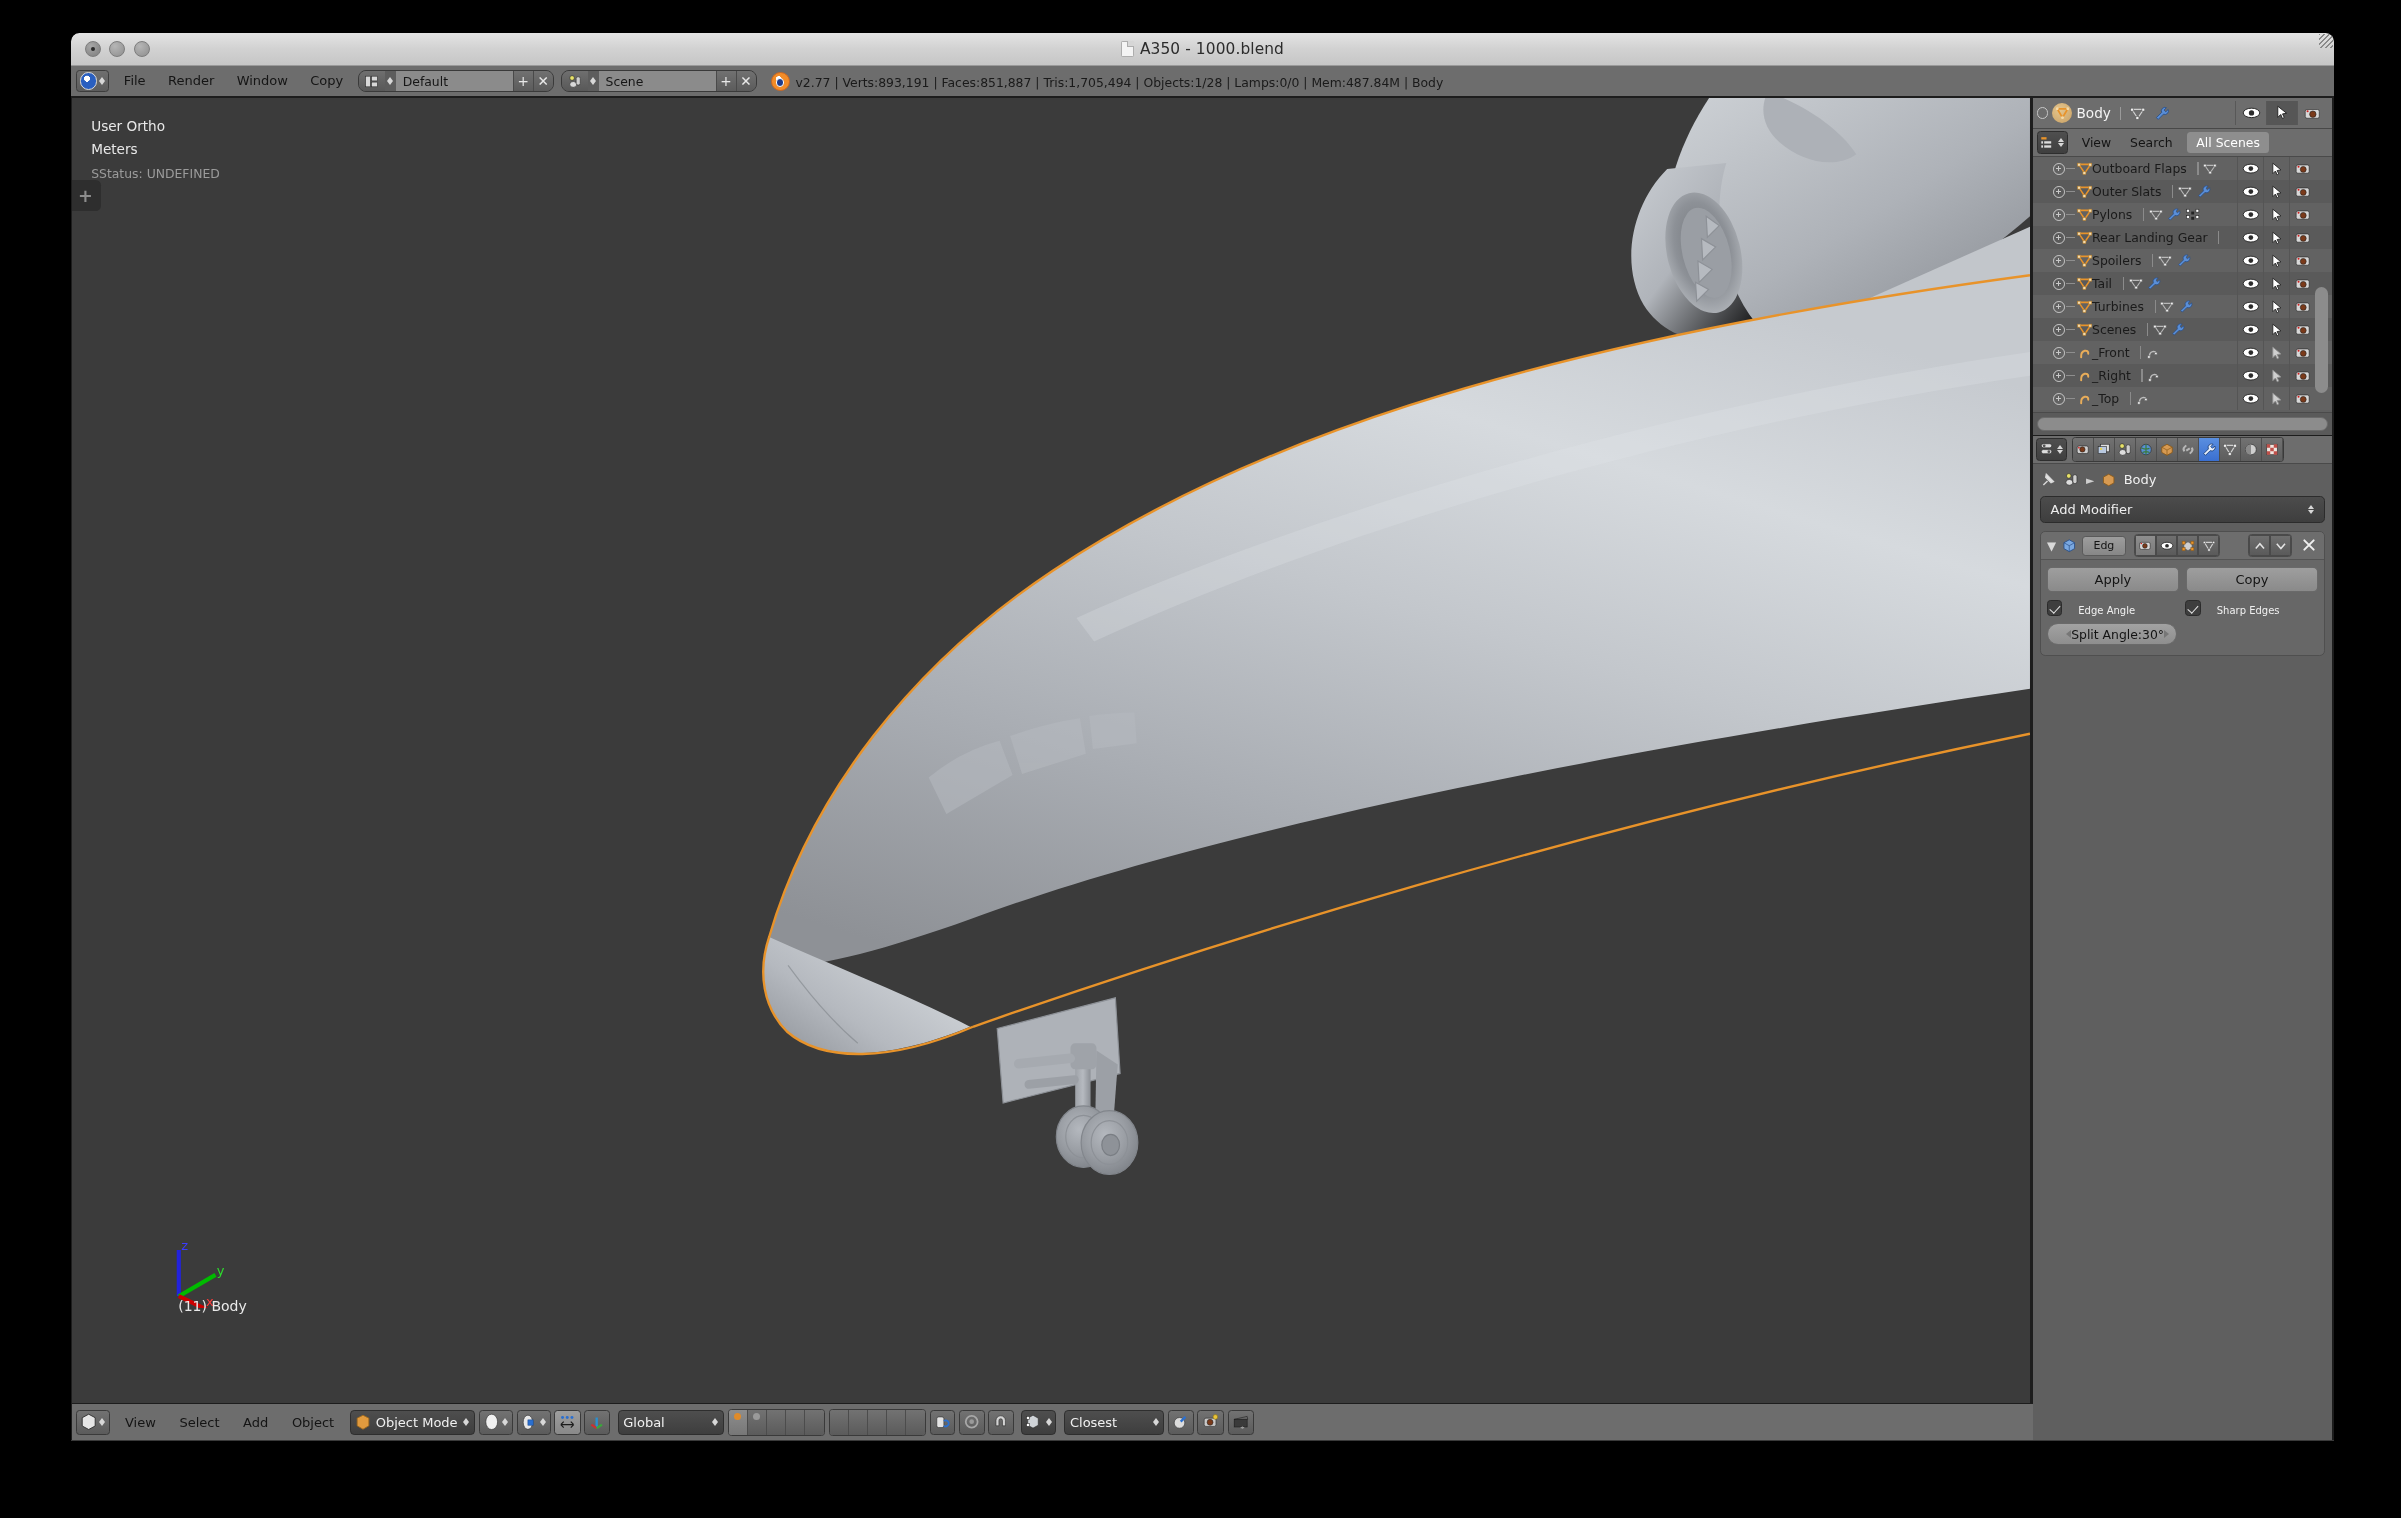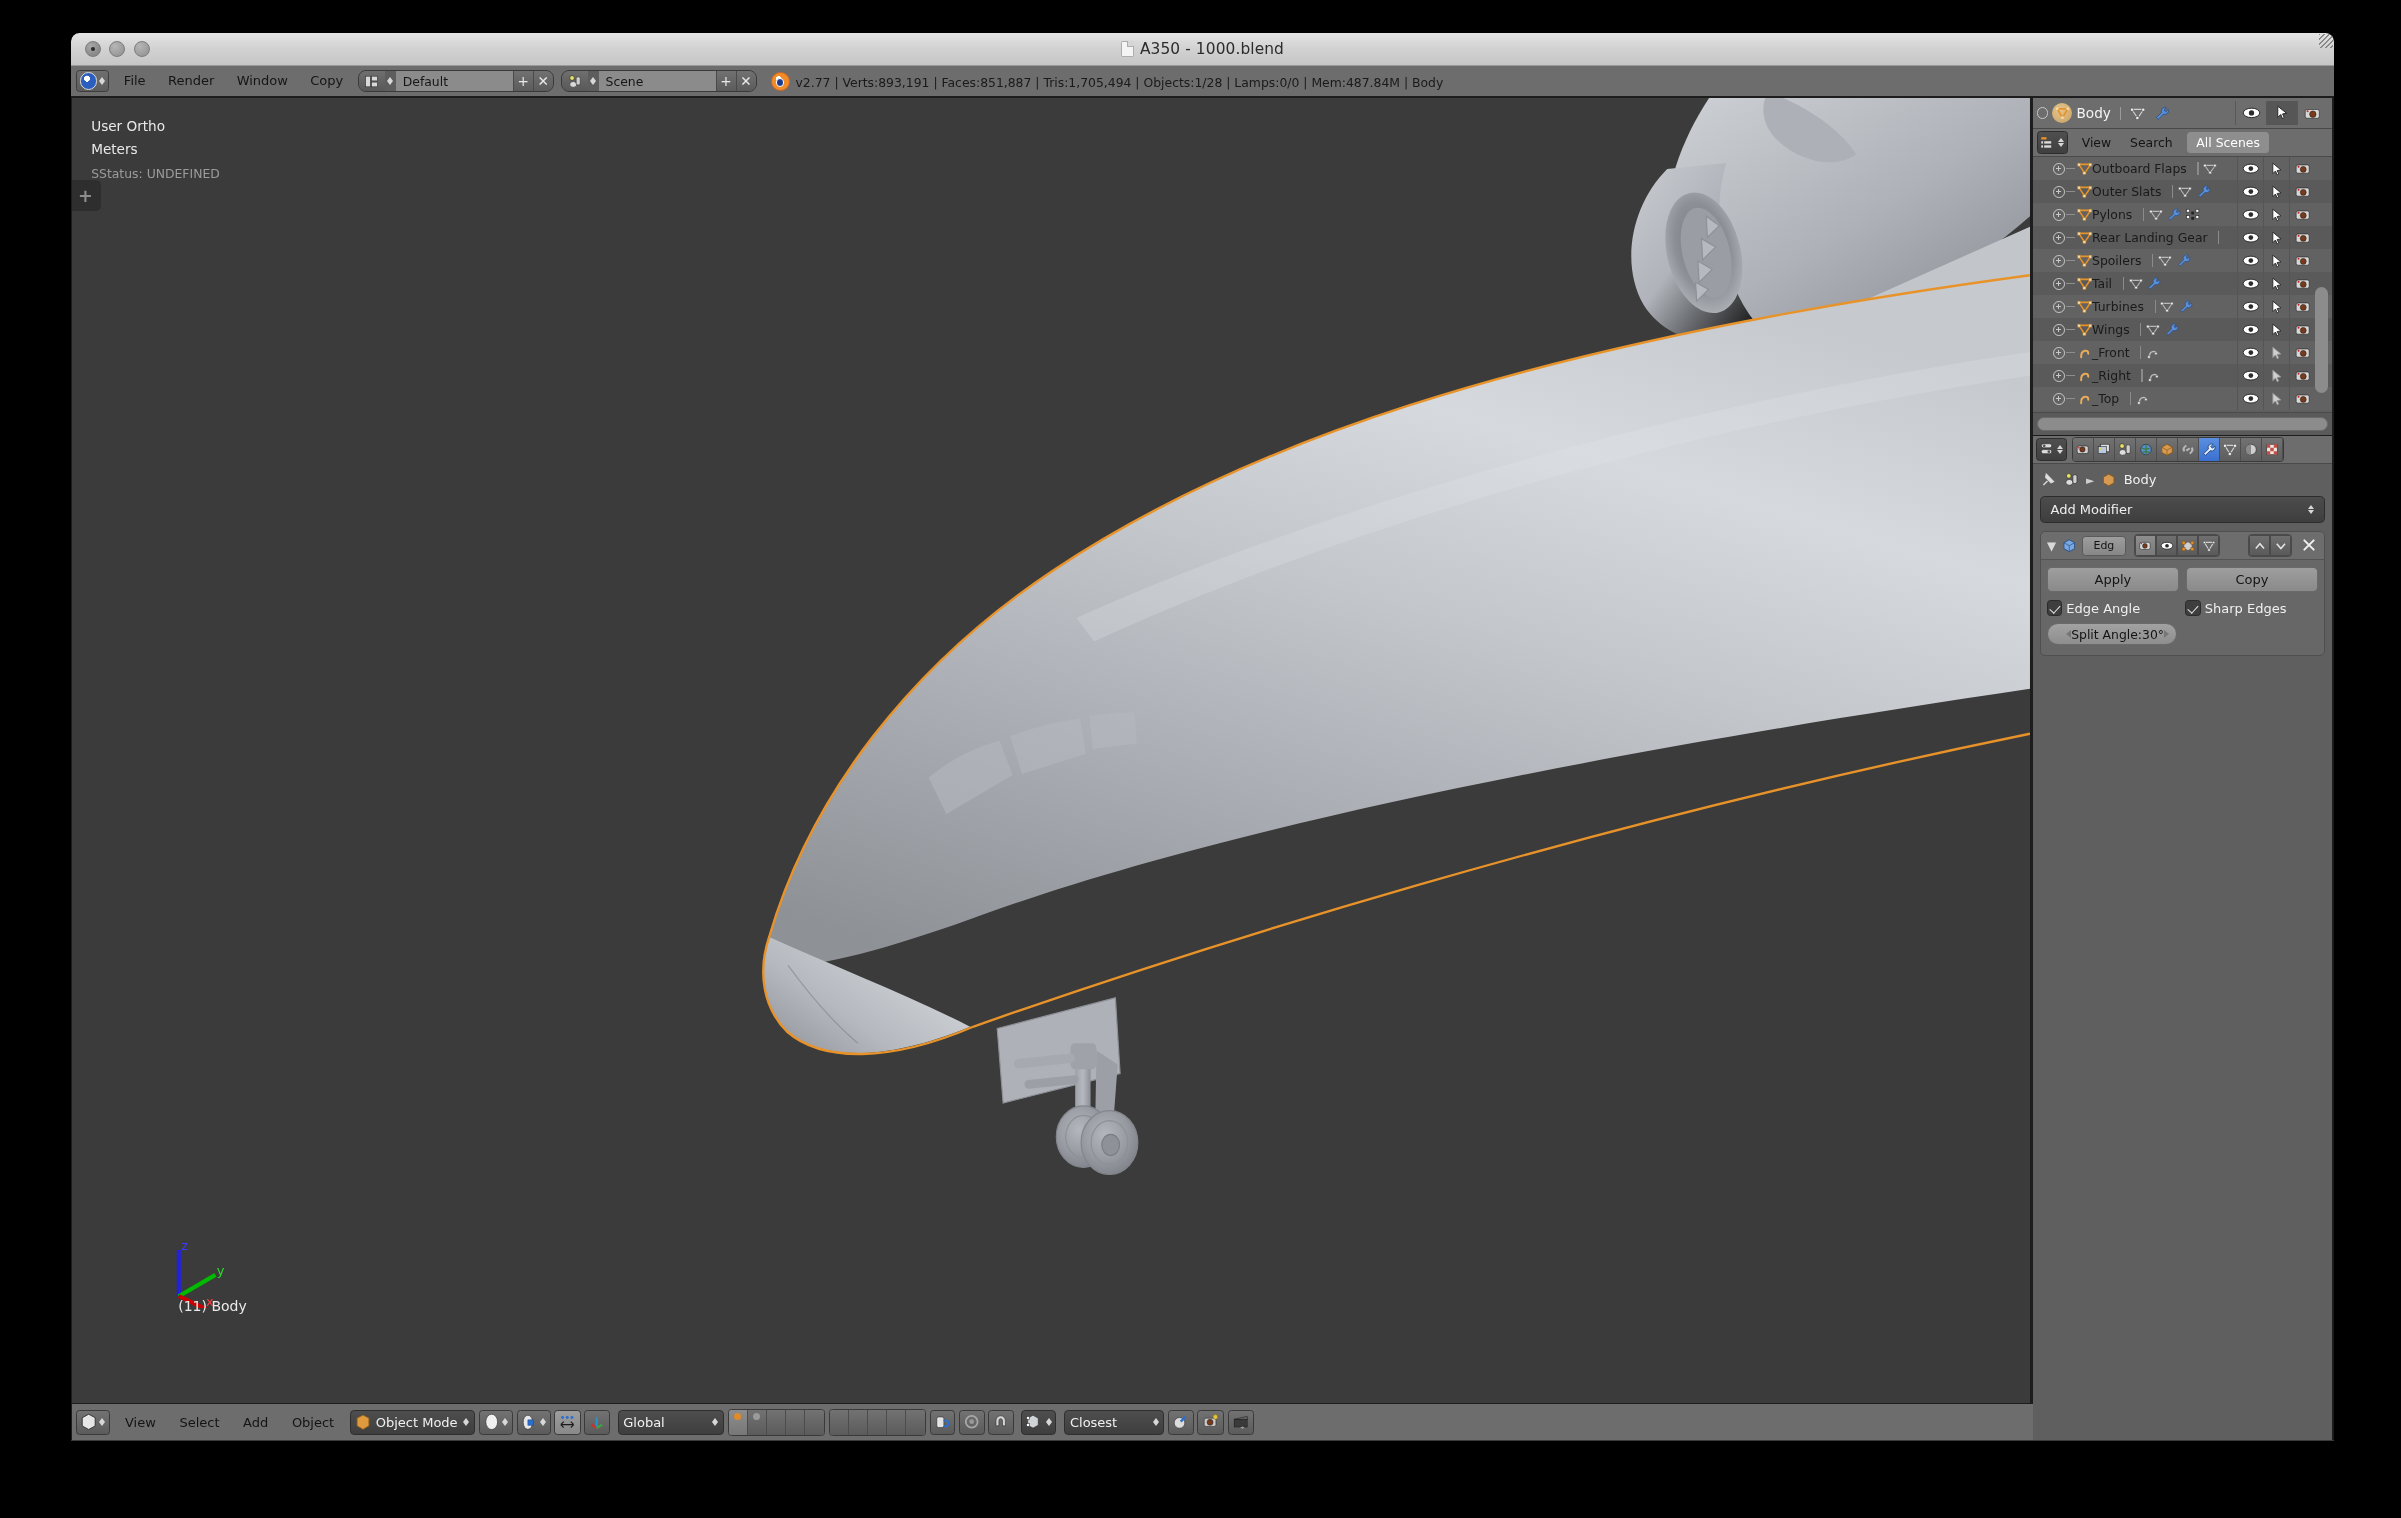--- a/index.html
+++ b/index.html
@@ -279,21 +279,21 @@
   .mod-body{ padding:7px 5.9px 9.5px; }
   .btn-row{ display:flex;gap:7px; }
   .bbtn{
     flex:1;height:25px;border-radius:4.7px;
     background:linear-gradient(to bottom,#9e9e9e,#8a8a8a);
     border:0.6px solid #6a6a6a;
     display:flex;align-items:center;justify-content:center;
     font-size:13px;color:#141414;
   }
   .chk-row{ display:flex;gap:5.9px;margin-top:8.3px; }
-  .chk{ flex:1;display:flex;align-items:center;gap:4px;font-size:13px;color:#f0f0f0;}
+  .chk{ flex:1;display:flex;align-items:flex-end;gap:16px;font-size:10px;color:#f0f0f0;}
   .cbox{
     width:15.4px;height:15.4px;border-radius:3.5px;background:#3e3e3e;border:0.6px solid #2b2b2b;
     position:relative;flex:0 0 auto;
   }
   .cbox::after{
     content:"";position:absolute;left:4.1px;top:1.8px;width:4.7px;height:8.9px;
     border:solid #e6e6e6;border-width:0 1.8px 1.8px 0;transform:rotate(42deg);
   }
   .slider{
     margin-top:7px;height:22.5px;width:48%;border-radius:11.2px;
@@ -1029,21 +1029,21 @@
             </div>
             <div class="orow">
               <span class="plus"></span>
               <span class="dash"></span>
               <svg width="15.4" height="13" viewBox="0 0 26 22">
                 <path d="M3 4 L23 4 L13 19 Z" fill="none" stroke="#e8932a" stroke-width="2.6"></path>
                 <rect x="1" y="2" width="5" height="5" fill="#f5dcae" stroke="#b07a28"></rect>
                 <rect x="20" y="2" width="5" height="5" fill="#f5dcae" stroke="#b07a28"></rect>
                 <rect x="10" y="16" width="5" height="5" fill="#f5dcae" stroke="#b07a28"></rect>
               </svg>
-              <span class="nm">Wings</span>
+              <span class="nm">Scenes</span>
               <span class="vbar"></span>
               <span class="mini-icons">
                 <svg width="14" height="11.8" viewBox="0 0 24 20">
                   <path d="M3 4 L21 4 L12 17 Z" fill="none" stroke="#b8b8b8" stroke-width="1.8"></path>
                   <rect x="1" y="2" width="4.5" height="4.5" fill="#efefef" stroke="#666"></rect>
                   <rect x="18" y="2" width="4.5" height="4.5" fill="#efefef" stroke="#666"></rect>
                   <rect x="10" y="14" width="4.5" height="4.5" fill="#efefef" stroke="#666"></rect>
                 </svg>
                 <svg width="14" height="13" viewBox="0 0 24 22">
                   <path d="M19 2 a6 6 0 0 0 -8 8 L3 18 l2.6 2.6 8-8 a6 6 0 0 0 8-8 l-3.6 3.6 -2.6 -2.6 z" fill="#5a8fd8" stroke="#2a4f88" stroke-width="1.3"></path>

